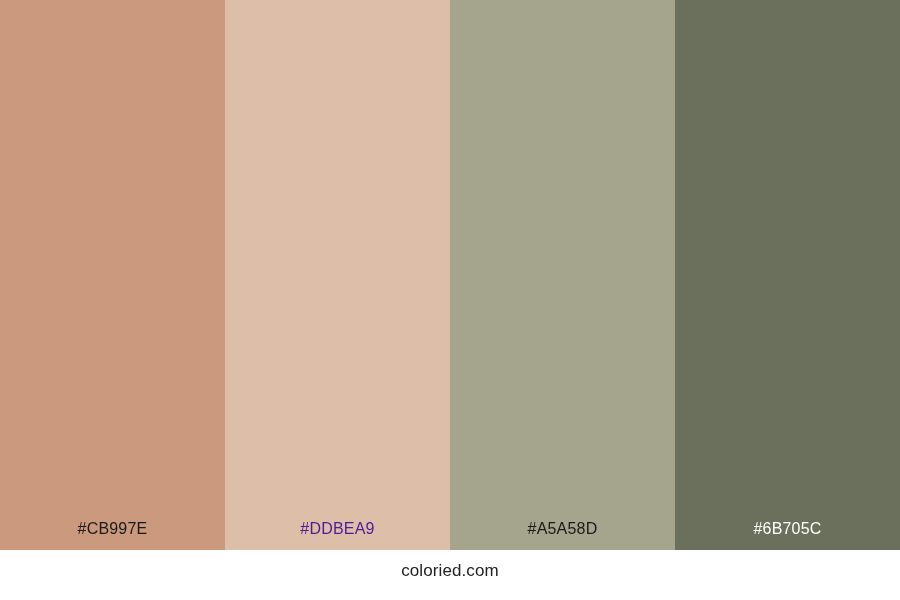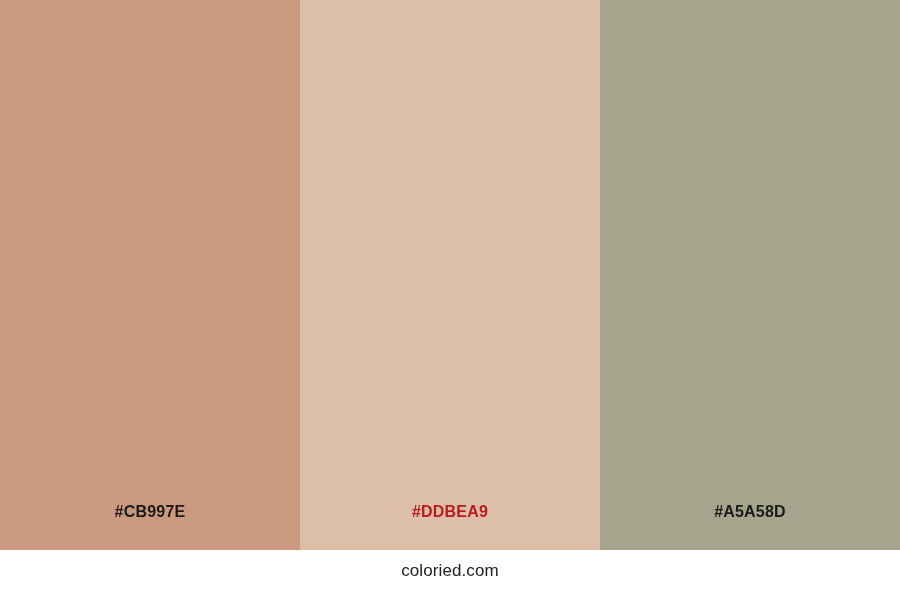--- a/index.html
+++ b/index.html
@@ -35,24 +35,24 @@
     position: relative;
     display: flex;
     align-items: flex-end;
     justify-content: center;
   }
   .swatch-label {
     display: block;
     width: 100%;
     text-align: center;
     font-size: 16px;
-    font-weight: 700;
+    font-weight: 400;
     line-height: 1;
     letter-spacing: 0.2px;
-    padding-bottom: 30px;
+    padding-bottom: 13px;
     white-space: nowrap;
   }
   #site-footer {
     position: absolute;
     left: 0;
     top: 550px;
     width: 900px;
     height: 40px;
     display: flex;
     align-items: center;
@@ -72,28 +72,31 @@
 
 <div id="palette-page">
 
   <div id="swatch-strip">
 
     <div class="swatch" style="background-color: rgb(203, 153, 126);">
       <span class="swatch-label" style="color: rgb(26, 26, 26);">#CB997E</span>
     </div>
 
     <div class="swatch" style="background-color: rgb(221, 190, 169);">
-      <span class="swatch-label" style="color: #b91c1c; margin-top: 13px;">#DDBEA9</span>
+      <span class="swatch-label" style="color: #4c1d95; margin-top: 13px;">#DDBEA9</span>
     </div>
 
 
     <div class="swatch" style="background-color: rgb(165, 165, 141);">
       <span class="swatch-label" style="color: rgb(26, 26, 26); margin-top: 32px;">#A5A58D</span>
     </div>
 
+    <div class="swatch" style="background-color: rgb(107, 112, 92);">
+      <span class="swatch-label" style="color: rgb(255, 255, 255);">#6B705C</span>
+    </div>
 
   </div>
 
   <div id="site-footer">
     <span class="footer-text">coloried.com</span>
   </div>
 
 </div>
 
 </body></html>

